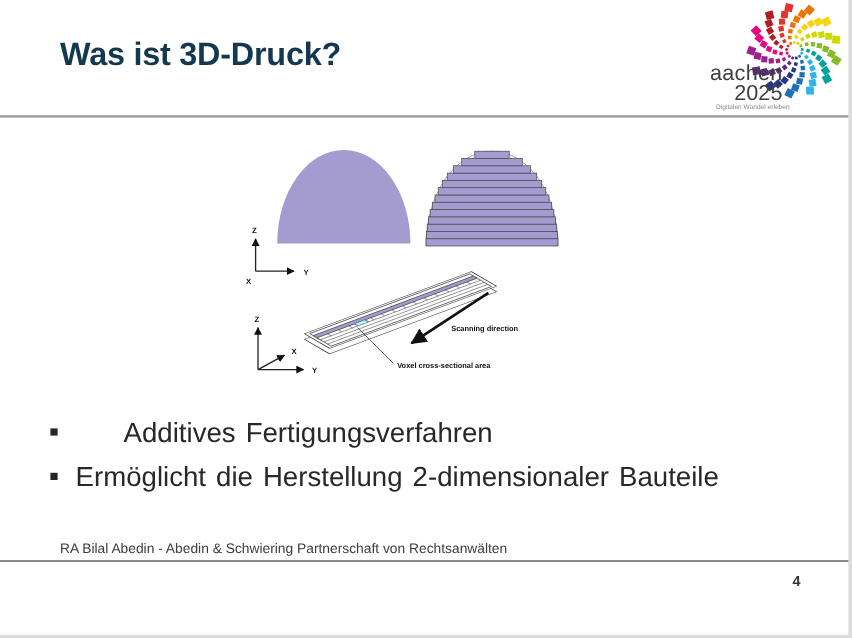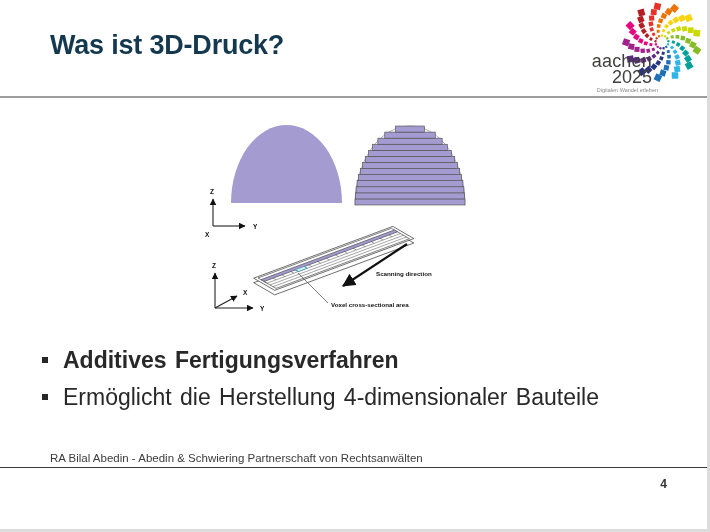--- a/index.html
+++ b/index.html
@@ -19,21 +19,21 @@
   }
   .title-rule{position:absolute;left:0;top:96px;width:100%;height:2px;background:#9c9c9c;}
   .figure{position:absolute;left:195px;top:112px;width:280px;height:206px;}
   svg text{font-family:"Liberation Sans",sans-serif;}
   .axlbl{font-size:6.5px;font-weight:bold;fill:#111;}
   .figlbl{font-size:6.2px;font-weight:bold;fill:#111;}
   .bullets{position:absolute;left:42px;top:345px;}
   .bullet-row{display:flex;align-items:flex-start;margin-bottom:7px;}
   .bullet-marker{width:6px;height:6px;background:#262626;margin:12px 15px 0 0;flex:none;}
   .bullet-text{font-size:23px;color:#282828;line-height:30px;word-spacing:2px;white-space:nowrap;}
-  .bullet-row.bold .bullet-text{font-weight:bold;}
+  .bullet-row.bold .bullet-text{font-weight:normal;margin-left:40px;}
   .footer-rule{position:absolute;left:0;top:467px;width:100%;height:1px;background:#3d3d3d;}
   .footer-text{position:absolute;left:50px;top:452px;font-size:11.5px;color:#3c3c3c;white-space:nowrap;}
   .page-number{position:absolute;right:40px;top:477px;font-size:12px;font-weight:bold;color:#333;}
   .logo{position:absolute;left:586px;top:2px;width:118px;height:94px;}
   .logo svg{position:absolute;left:36px;top:2px;overflow:visible;}
   .logo-name{position:absolute;left:0;top:50px;width:66px;text-align:right;
     font-size:18px;line-height:18px;color:#3f3f3e;letter-spacing:0.2px;}
   .logo-year{position:absolute;left:0;top:66px;width:66px;text-align:right;
     font-size:18px;line-height:18px;color:#e0392e;}
   .logo-tagline{position:absolute;left:0;top:85px;width:72px;text-align:right;
@@ -133,21 +133,21 @@
     </svg>
   </div>
 
   <div class="bullets">
     <div class="bullet-row bold">
       <span class="bullet-marker"></span>
       <span class="bullet-text">Additives Fertigungsverfahren</span>
     </div>
     <div class="bullet-row">
       <span class="bullet-marker"></span>
-      <span class="bullet-text">Ermöglicht die Herstellung 4-dimensionaler Bauteile</span>
+      <span class="bullet-text">Ermöglicht die Herstellung 2-dimensionaler Bauteile</span>
     </div>
   </div>
 
   <div class="footer-rule"></div>
   <div class="footer-text">RA Bilal Abedin - Abedin &amp; Schwiering Partnerschaft von Rechtsanwälten</div>
   <div class="page-number">4</div>
 
   <div class="logo">
     <svg id="pinwheel" width="80" height="80" viewBox="0 0 80 80">
         <rect x="-1.1" y="-1.1" width="2.2" height="2.2" fill="#f6d40e" transform="translate(40.00,31.50) rotate(-70.0)"></rect>

